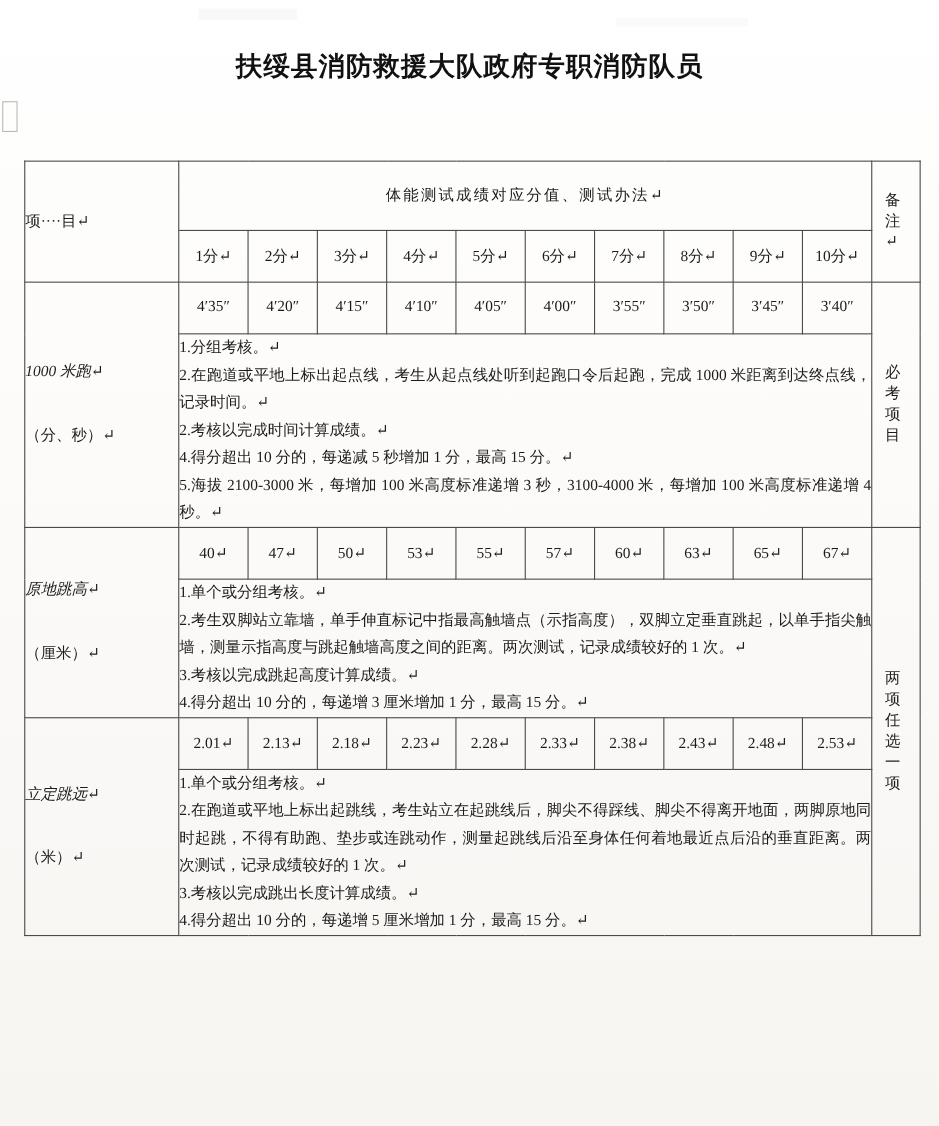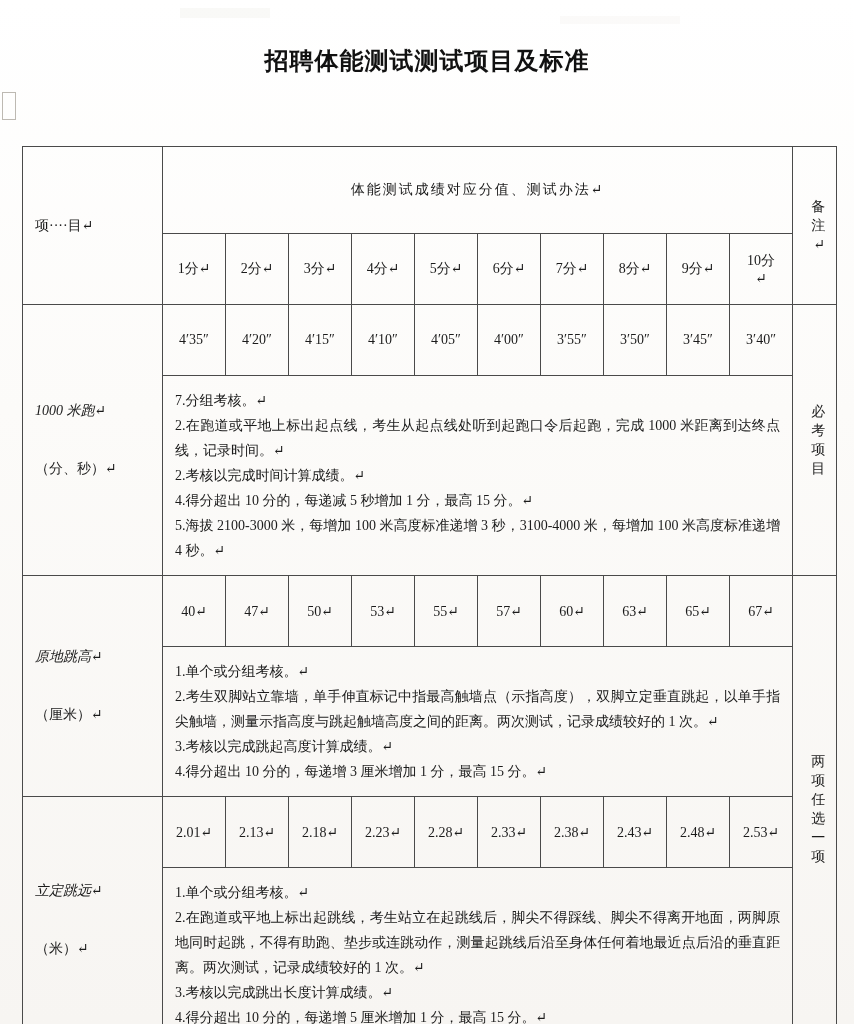--- a/index.html
+++ b/index.html
@@ -48,36 +48,36 @@
     top: 146px;
     left: 22px;
     width: 812px;
     border-collapse: collapse;
     table-layout: fixed;
   }
   table.sheet td {
     border: 1px solid #4a4a4a;
     vertical-align: middle;
     font-size: 14px;
-    padding: 12px;
+    padding: 0;
   }
   .ctr { text-align: center; }
   .hdr-span {
     height: 62px;
     font-size: 15px;
     letter-spacing: 2px;
   }
   .item-col {
     width: 140px;
     line-height: 22px;
     font-size: 15px;
   }
   .remark-col {
     width: 44px;
-    text-align: right;
+    text-align: left;
     font-size: 14px;
     line-height: 18px;
   }
   .vtext {
     display: block;
     width: 20px;
     margin: 0 auto;
     word-break: break-all;
     line-height: 19px;
   }
@@ -107,21 +107,21 @@
 </head>
 <body>
 
 <div class="page">
 
   <div class="edge-mark"></div>
   <div class="blemish" style="top:8px;left:180px;width:90px;height:10px;opacity:.25;"></div>
   <div class="blemish" style="top:16px;left:560px;width:120px;height:8px;opacity:.2;"></div>
 
   <div class="title-block">
-    <div class="title-line">招聘体能测试测试项目及标准</div>
+    <div class="title-line">扶绥县消防救援大队政府专职消防队员</div>
   </div>
 
   <table class="sheet">
     <colgroup>
       <col style="width:140px">
       <col style="width:63px">
         <col style="width:63px">
         <col style="width:63px">
         <col style="width:63px">
         <col style="width:63px">
@@ -168,21 +168,21 @@
         <td class="ctr">3′55″</td>
         <td class="ctr">3′50″</td>
         <td class="ctr">3′45″</td>
         <td class="ctr">3′40″</td>
         <td rowspan="2" class="remark-col">
           <span class="vtext">必考项目</span>
         </td>
       </tr>
       <tr>
         <td colspan="10" class="notes">
-          <div class="ln">7.分组考核。↵</div>
+          <div class="ln">1.分组考核。↵</div>
           <div class="ln">2.在跑道或平地上标出起点线，考生从起点线处听到起跑口令后起跑，完成 1000 米距离到达终点线，记录时间。↵</div>
           <div class="ln">2.考核以完成时间计算成绩。↵</div>
           <div class="ln">4.得分超出 10 分的，每递减 5 秒增加 1 分，最高 15 分。↵</div>
           <div class="ln">5.海拔 2100-3000 米，每增加 100 米高度标准递增 3 秒，3100-4000 米，每增加 100 米高度标准递增 4 秒。↵</div>
         </td>
       </tr>
 
       <tr>
         <td rowspan="2" class="item-col">
           <span class="label-main">原地跳高↵</span>

